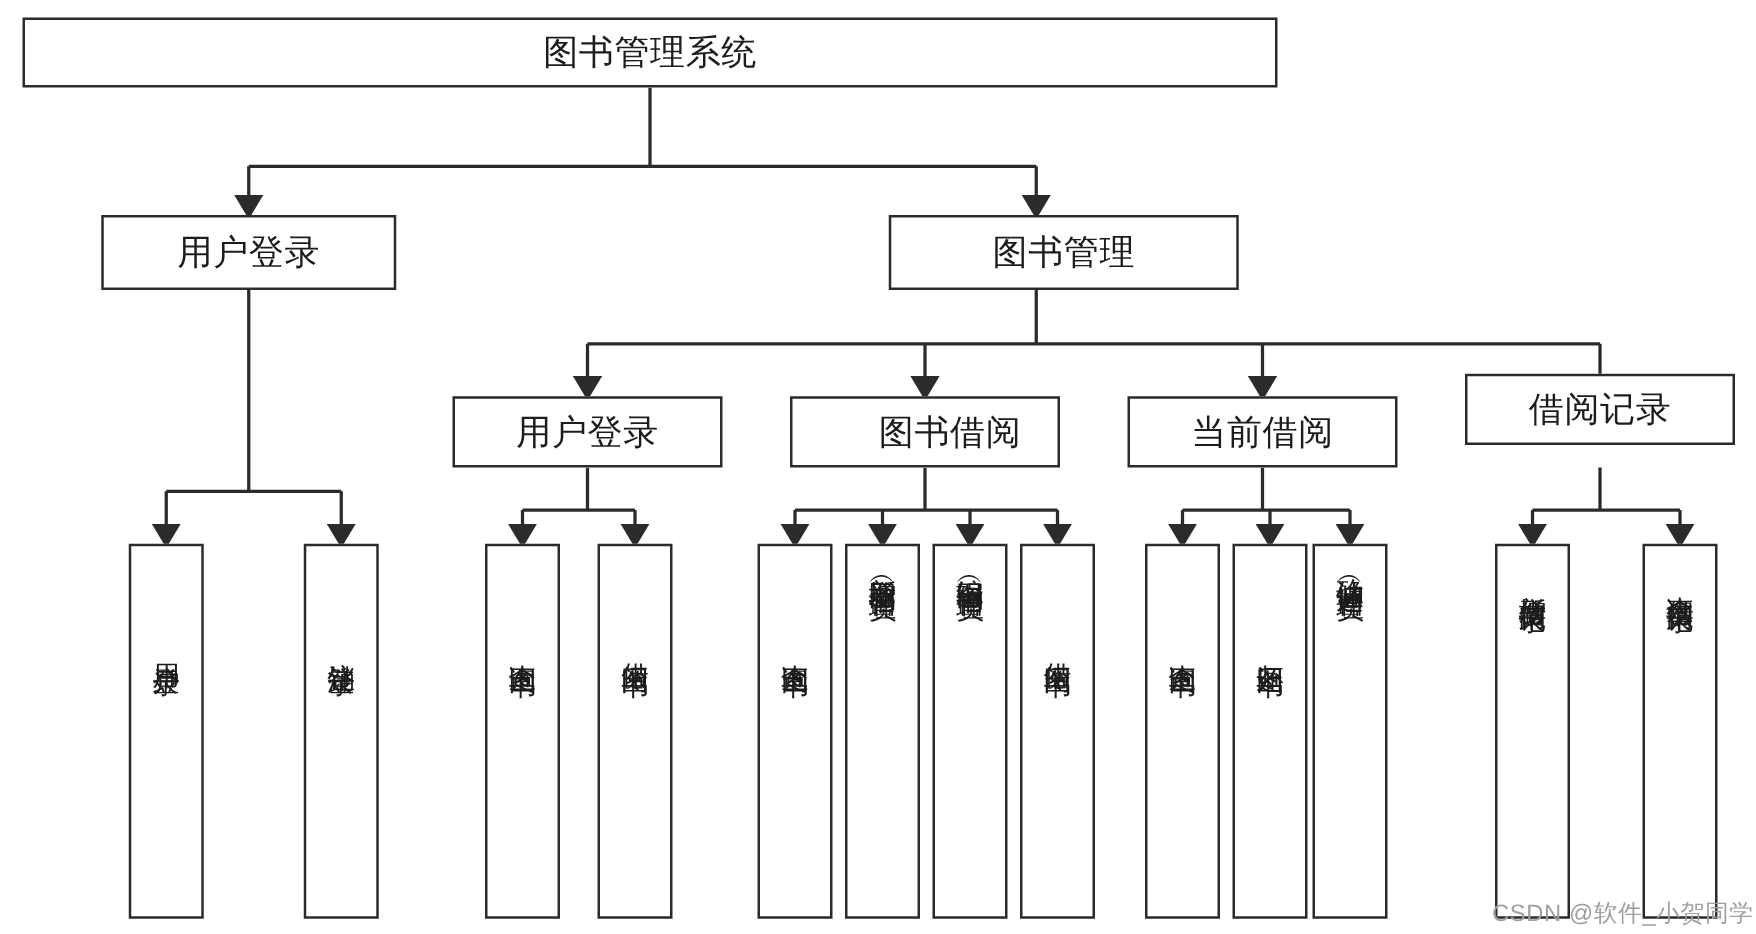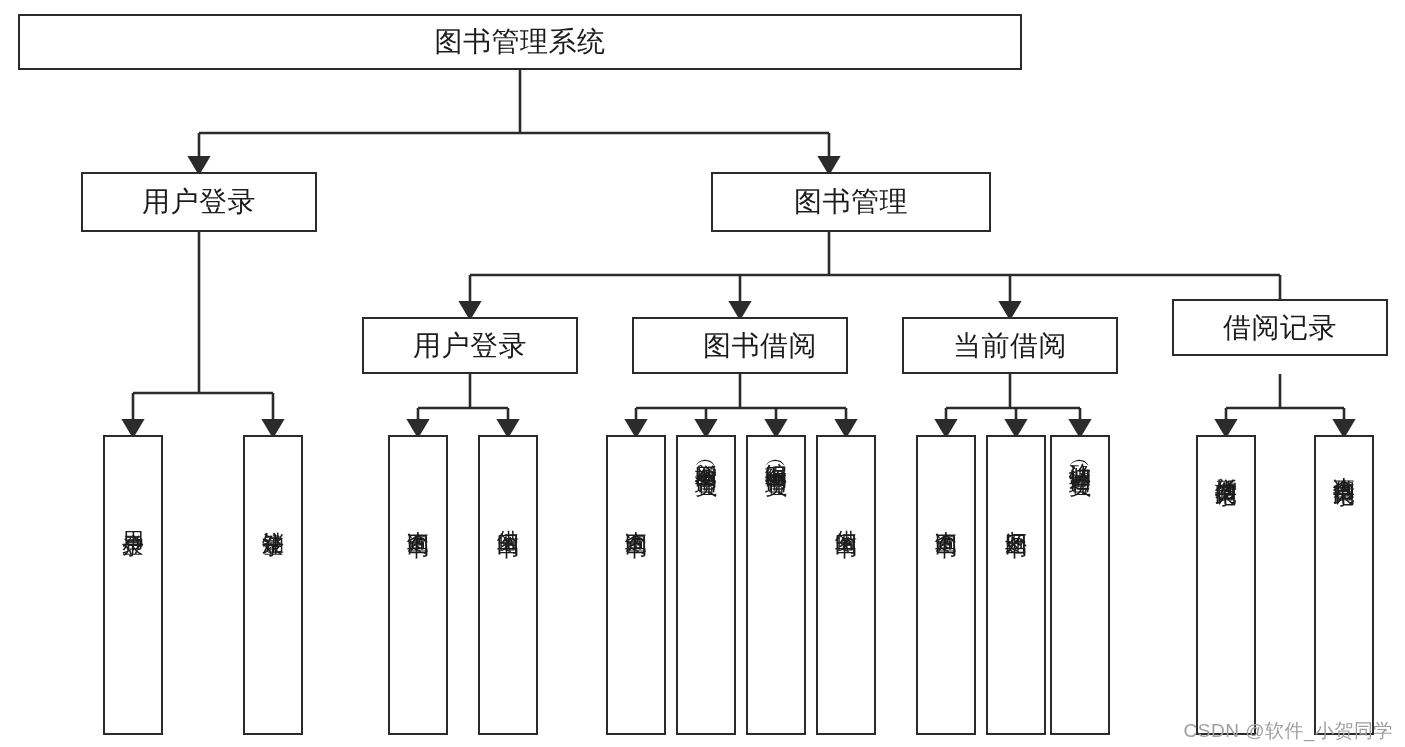--- a/index.html
+++ b/index.html
@@ -57,21 +57,21 @@
     letter-spacing: 2px;
     font-size: 22px;
     line-height: 1.0;
     max-height: 100%;
   }
   .node.leaf.pad-top-mid { padding-top: 76px; }
   .node.leaf.pad-top-small { padding-top: 22px; }
   .node.leaf.pad-top-tiny { padding-top: 8px; }
   .watermark {
     position: absolute;
-    right: 12px;
+    right: 2px;
     bottom: 3px;
     font-size: 19px;
     color: #9f9f9f;
     letter-spacing: 0.5px;
     z-index: 5;
     white-space: nowrap;
   }
 </style>
 </head>
 <body>

